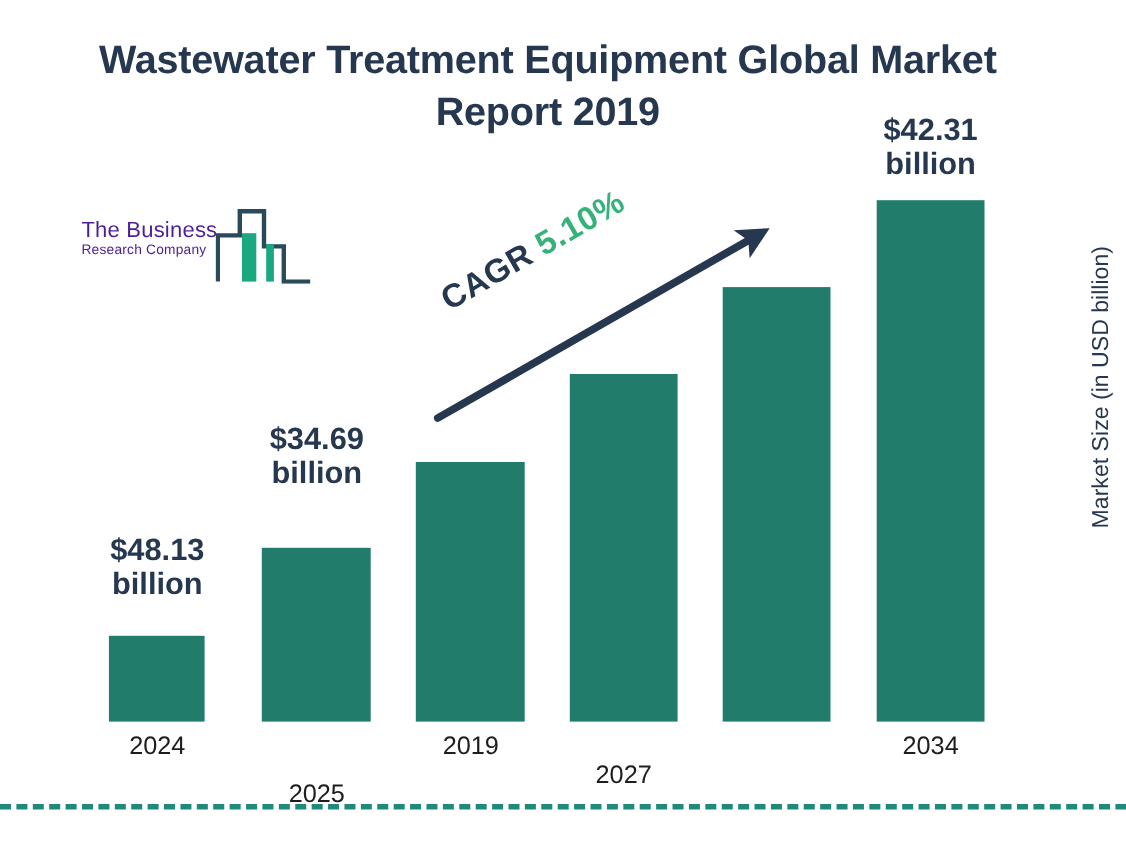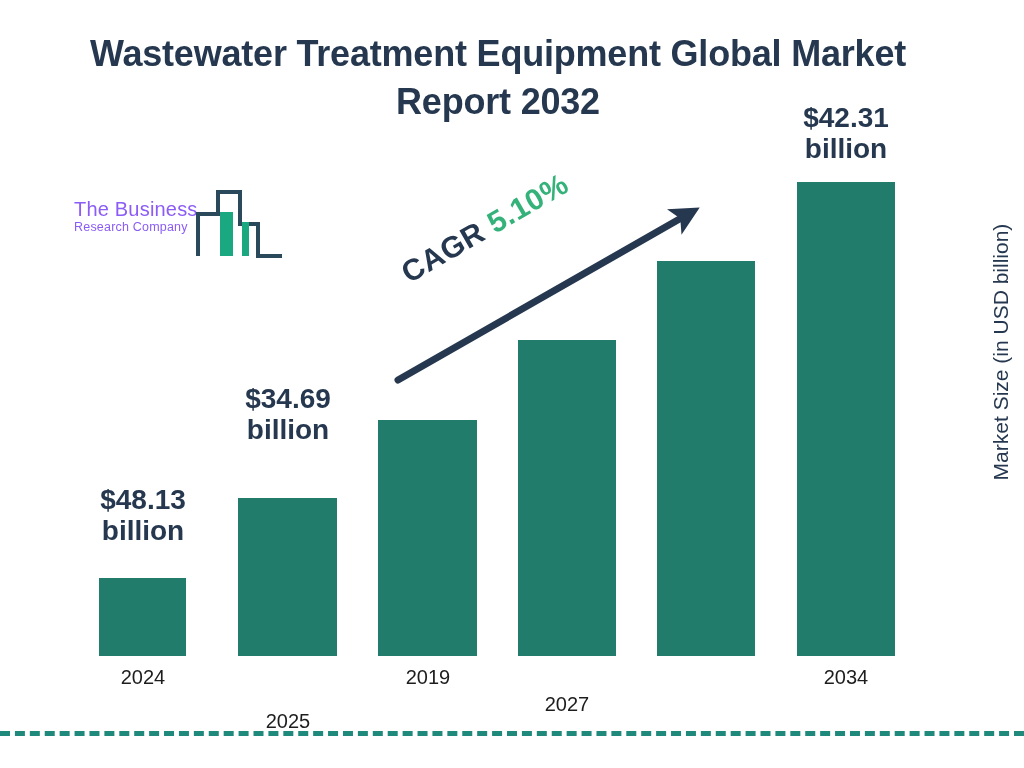--- a/index.html
+++ b/index.html
@@ -42,21 +42,21 @@
     left: 74px;
     top: 186px;
     width: 210px;
     height: 72px;
   }
   #logo-text {
     position: absolute;
     left: 0px;
     top: 12px;
     width: 132px;
-    color: #8b5cf6;
+    color: #4c1d95;
   }
   #logo-line1 {
     font-size: 20px;
     line-height: 22px;
     font-weight: normal;
     letter-spacing: 0.2px;
     white-space: nowrap;
   }
   #logo-line2 {
     font-size: 12.5px;
@@ -89,21 +89,21 @@
     font-size: 28px;
     font-weight: bold;
     line-height: 31px;
     text-align: center;
     white-space: pre-line;
   }
   .x-tick {
     position: absolute;
     top: 662px;
     color: #1d1d1d;
-    font-size: 20px;
+    font-size: 23px;
     line-height: 30px;
     text-align: center;
   }
 
   
   #y-axis-title {
     position: absolute;
     left: 841px;
     top: 335px;
     width: 320px;
@@ -149,21 +149,21 @@
     width: 1024px;
     height: 0px;
     border-top: 5px dashed #1f8a7c;
   }
 </style>
 </head>
 <body>
 
 <div id="canvas">
 
-  <div id="chart-title">Wastewater Treatment Equipment Global Market Report 2032</div>
+  <div id="chart-title">Wastewater Treatment Equipment Global Market Report 2019</div>
 
   <div id="logo">
     <div id="logo-text">
       <div id="logo-line1">The Business</div>
       <div id="logo-line2">Research Company</div>
     </div>
     <div id="logo-mark">
       <svg width="88" height="72" viewBox="0 0 88 72">
 
         <polyline points="2,70 2,28 22,28 22,6 44,6 44,38 62,38 62,70 86,70" fill="none" stroke="#2a4a5c" stroke-width="4" stroke-linejoin="miter"></polyline>

